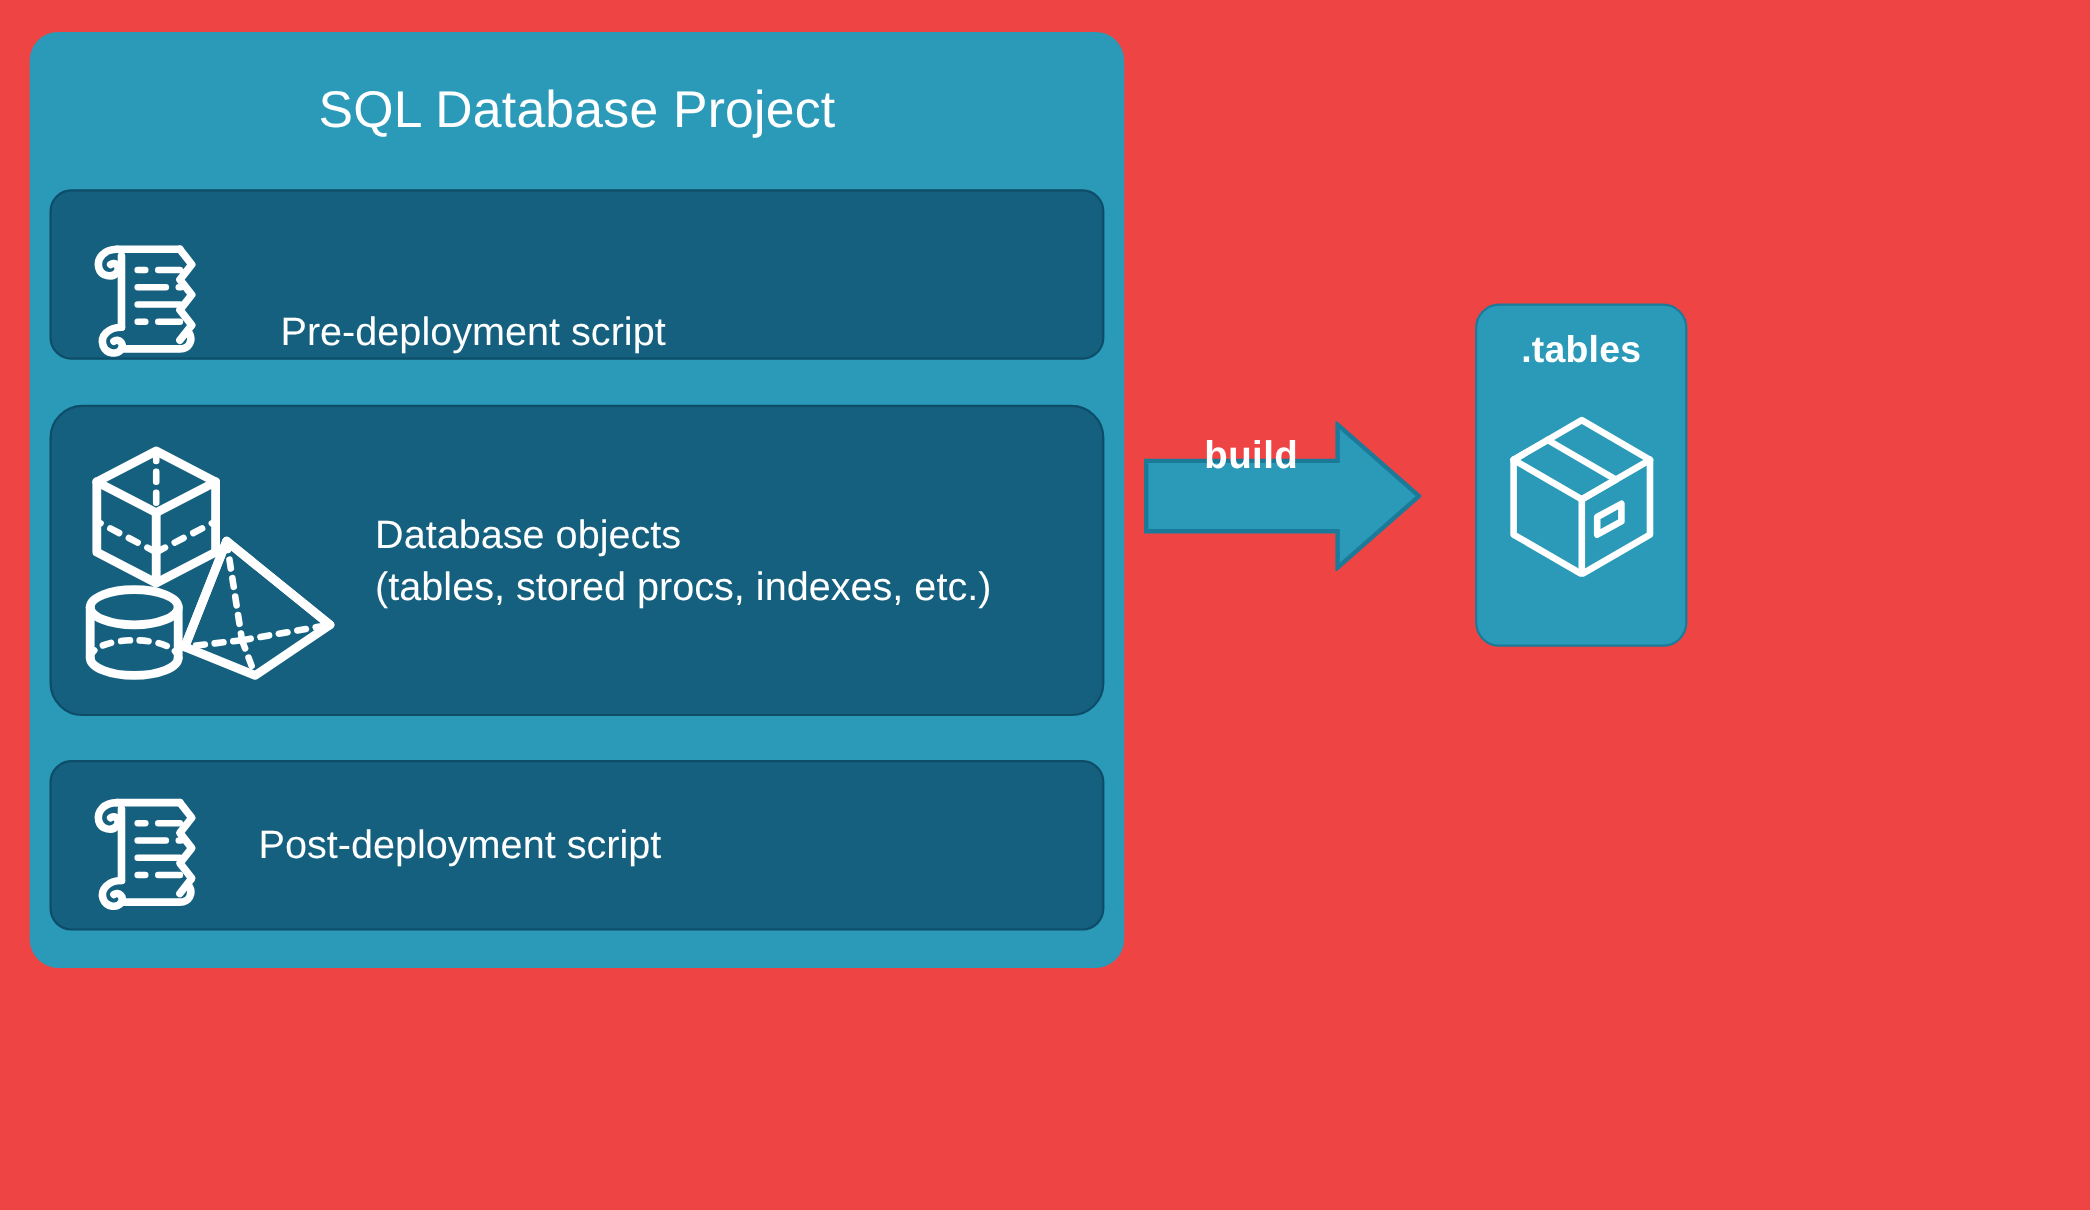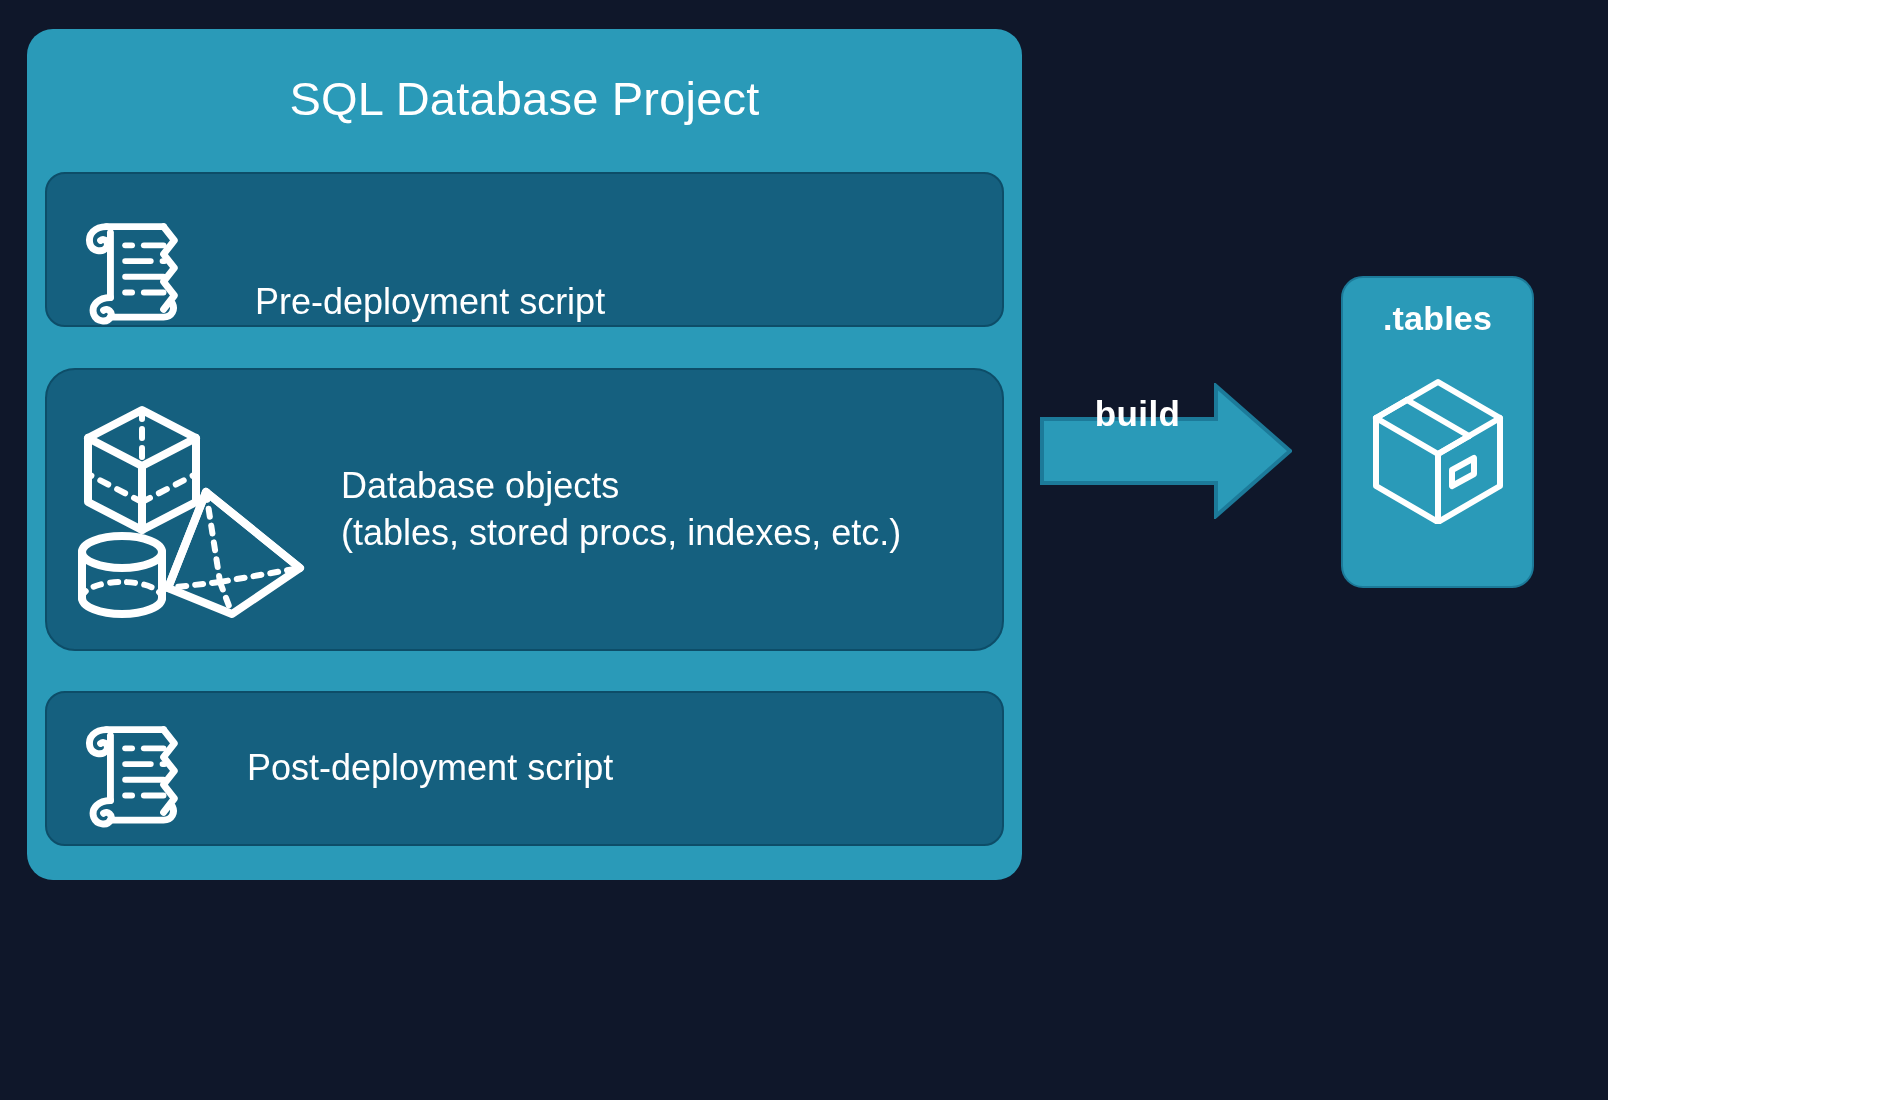--- a/index.html
+++ b/index.html
@@ -12,23 +12,23 @@
     height: 1100px;
     position: relative;
     overflow: hidden;
     font-family: "Liberation Sans", sans-serif;
     -webkit-font-smoothing: antialiased;
   }
 
   #stage {
     position: absolute;
     left: 0; top: 0;
-    width: 1608px;
+    width: 1900px;
     height: 1100px;
-    background: #0f172a;
+    background: #ef4444;
   }
 
   
   .project-card {
     position: absolute;
     left: 27px;
     top: 29px;
     width: 995px;
     height: 851px;
     background: #2a9ab8;
@@ -75,21 +75,21 @@
   .panel-icon-shapes { width: 268px; margin-left: 10px; }
 
   .panel-label {
     color: #ffffff;
     font-size: 36px;
     font-weight: 400;
     line-height: 1.28;
     white-space: pre-line;
   }
   .label-pre  { margin-left: 44px; }
-  .label-post { margin-left: 36px; }
+  .label-post { margin-left: 24px; }
   .label-objs { margin-left: 16px; font-size: 36px; }
 
   
   .build-arrow {
     position: absolute;
     left: 1040px;
     top: 383px;
     width: 252px;
     height: 136px;
   }

